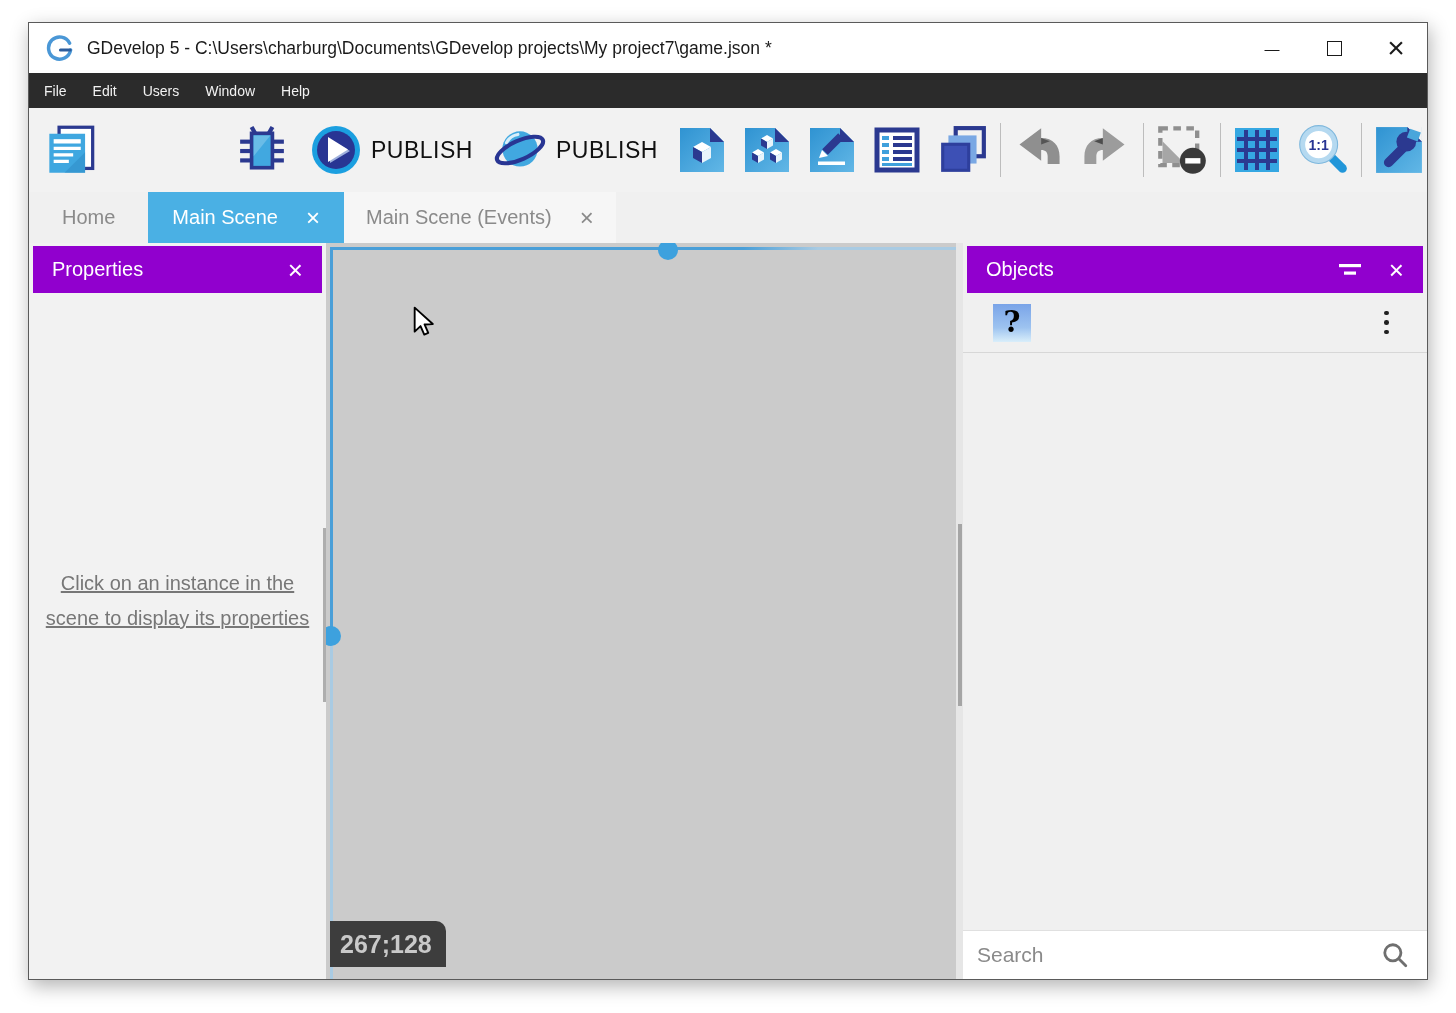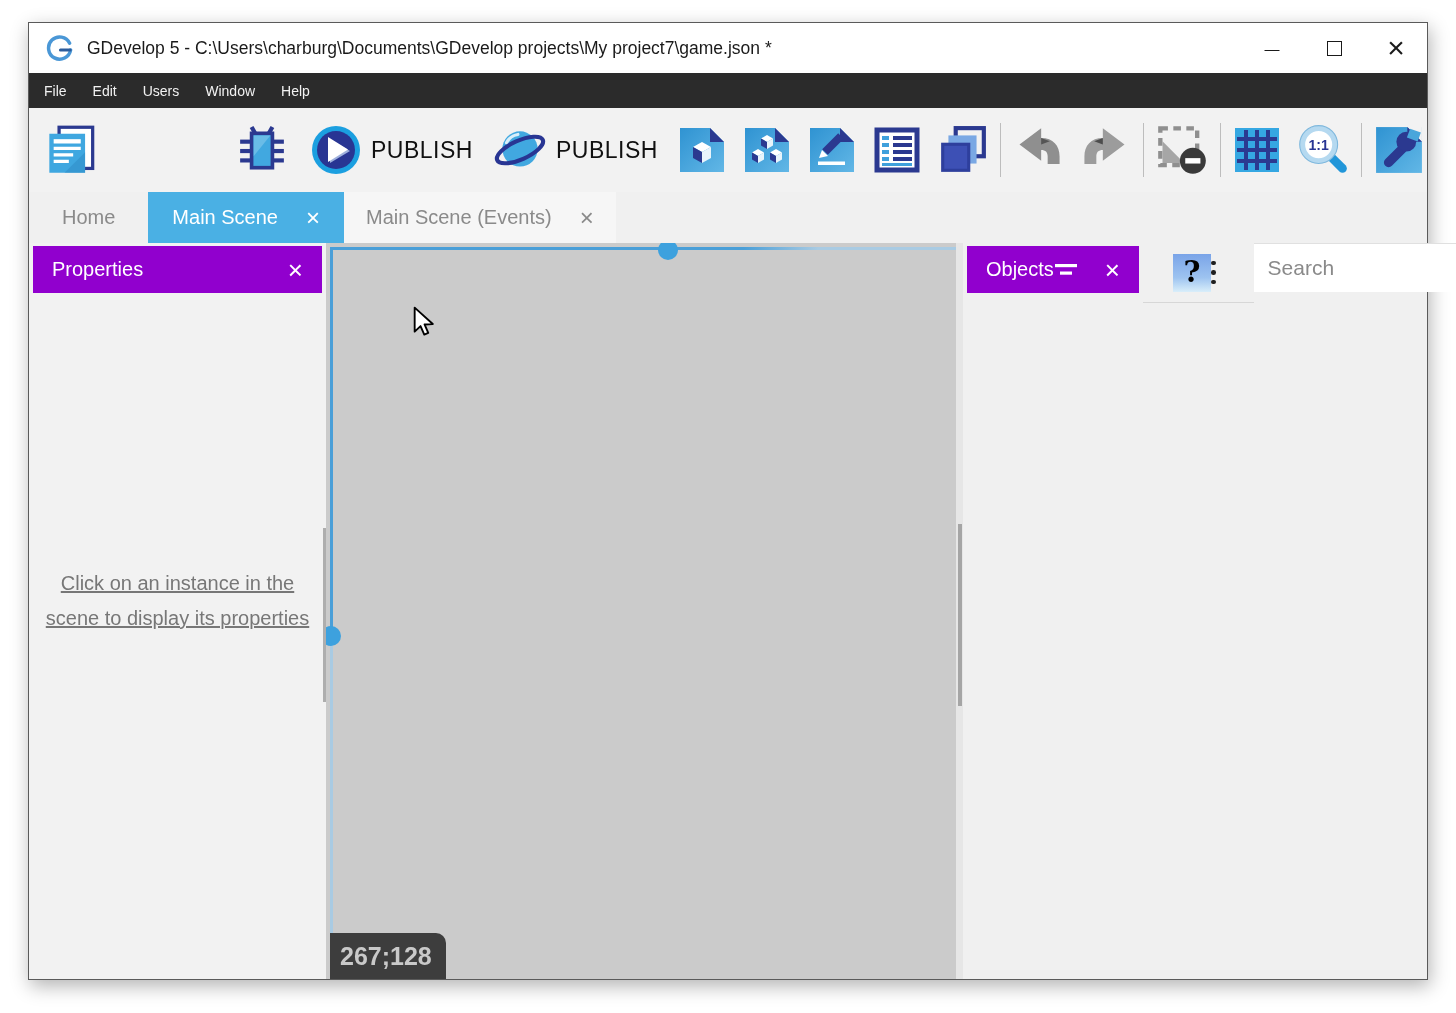--- a/index.html
+++ b/index.html
@@ -54,27 +54,27 @@
   
   .canvas{flex:1;background:#cbcbcb;position:relative;overflow:hidden;min-width:0;}
   .sel-top{position:absolute;left:4px;right:7px;top:4px;height:3px;
     background:linear-gradient(90deg,#4a9fd8 0%,#4a9fd8 66%,#a9cbe3 78%,#a9cbe3 100%);}
   .sel-left{position:absolute;left:4px;top:4px;bottom:0;width:3px;
     background:linear-gradient(180deg,#4a9fd8 0px,#4a9fd8 388px,#a9cbe3 398px,#a9cbe3 100%);}
   .handle{position:absolute;width:20px;height:20px;border-radius:50%;background:#3da1de;}
   .handle.top{left:332px;top:-3px;}
   .handle.left{left:-5px;top:383px;}
   .cursor{position:absolute;left:82px;top:62px;}
-  .coords{position:absolute;left:4px;bottom:0;height:46px;background:#3d3d3d;color:#c9c9c9;
+  .coords{position:absolute;left:4px;bottom:12px;height:46px;background:#3d3d3d;color:#c9c9c9;
     font-size:25px;font-weight:600;display:flex;align-items:center;padding:0 14px 0 10px;
     border-top-right-radius:10px;}
   .canvas-track{position:absolute;right:0;top:0;bottom:0;width:7px;background:#e6e6e6;}
   .canvas-thumb{position:absolute;right:1px;top:281px;width:4px;height:182px;background:#a5a5a5;}
   
-  .objs{width:464px;background:#f0f0f0;position:relative;display:flex;flex-direction:row;flex:0 0 auto;}
+  .objs{width:464px;background:#f0f0f0;position:relative;display:flex;flex-direction:column;flex:0 0 auto;}
   .obj-row{height:59px;display:flex;align-items:center;padding:0 38px 0 30px;border-bottom:1px solid #d7d7d7;flex:0 0 auto;}
   .obj-thumb{width:38px;height:38px;background:linear-gradient(180deg,#7aa4e8 0%,#9dc3f0 62%,#d9eefa 100%);
     display:flex;align-items:center;justify-content:center;flex:0 0 auto;}
   .obj-thumb span{font-family:"DejaVu Serif",serif;font-weight:bold;font-size:29px;color:#000;line-height:1;}
   .obj-name{font-size:21px;font-weight:bold;font-style:italic;color:#000;margin-left:58px;flex:1;}
   .kebab{margin-left:auto;display:flex;flex-direction:column;align-items:center;}
   .kebab i{display:block;width:4.6px;height:4.6px;border-radius:50%;background:#1f1f1f;margin:2.4px 0;}
   .add-row{height:55px;display:flex;align-items:center;padding:0 32px 0 30px;flex:0 0 auto;}
   .add-label{flex:1;text-align:center;font-size:21px;color:#8d8d8d;}
   .plus{font-size:37px;font-weight:300;color:#1f1f1f;line-height:1;}

